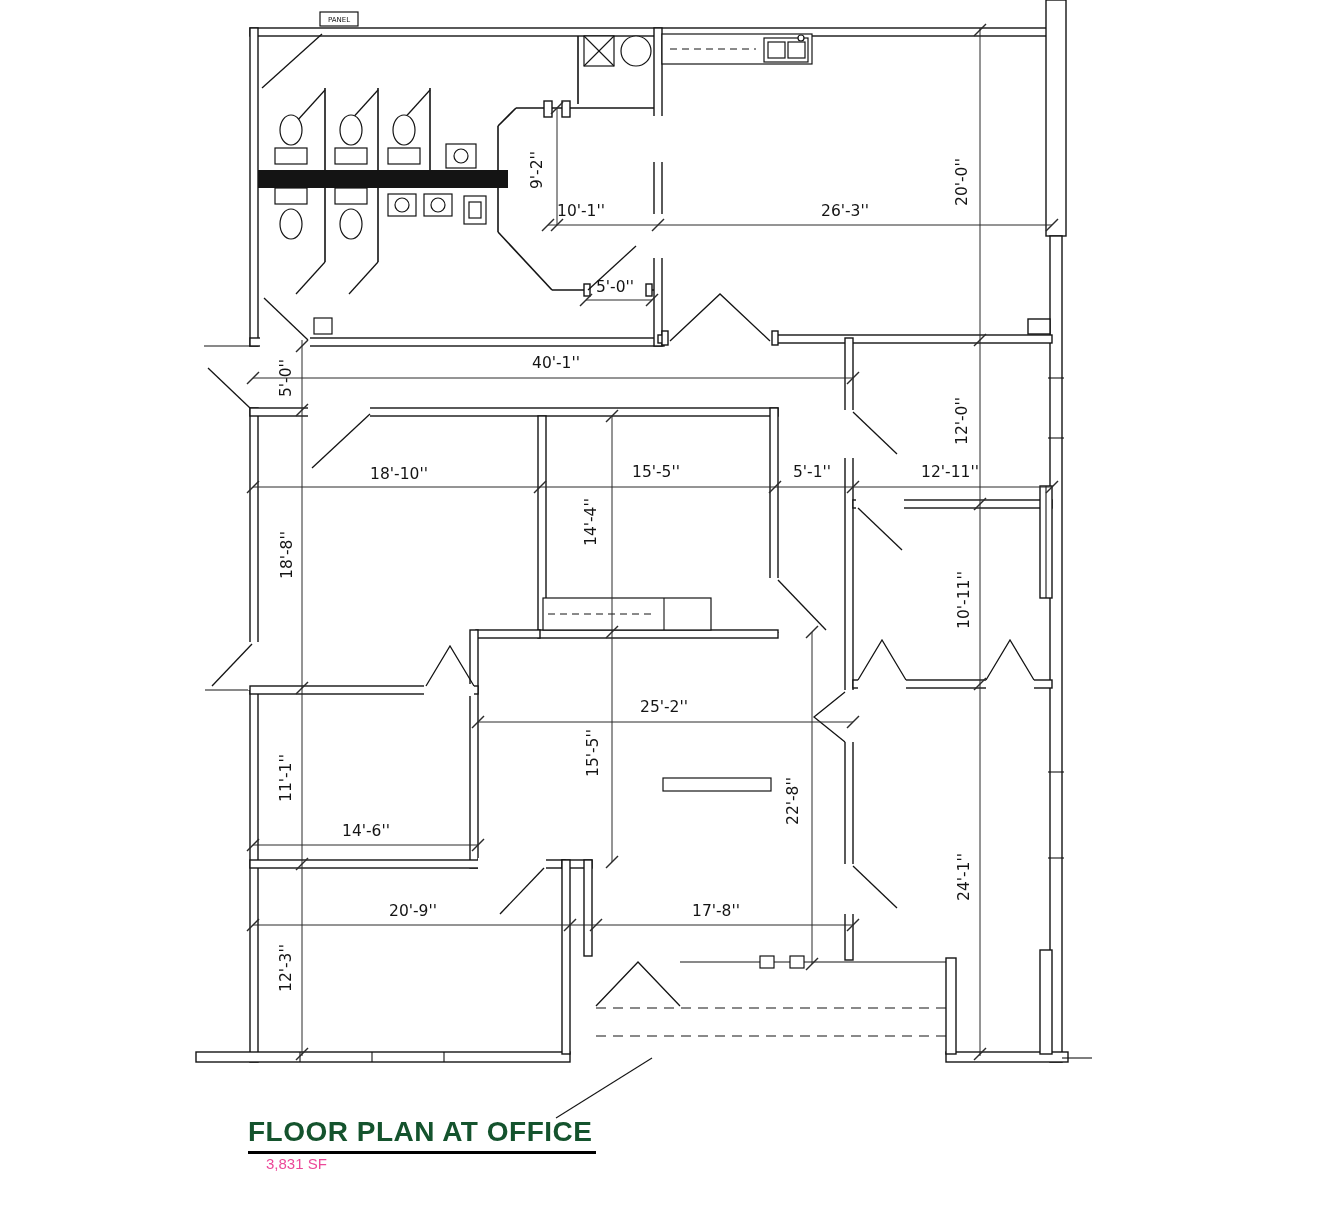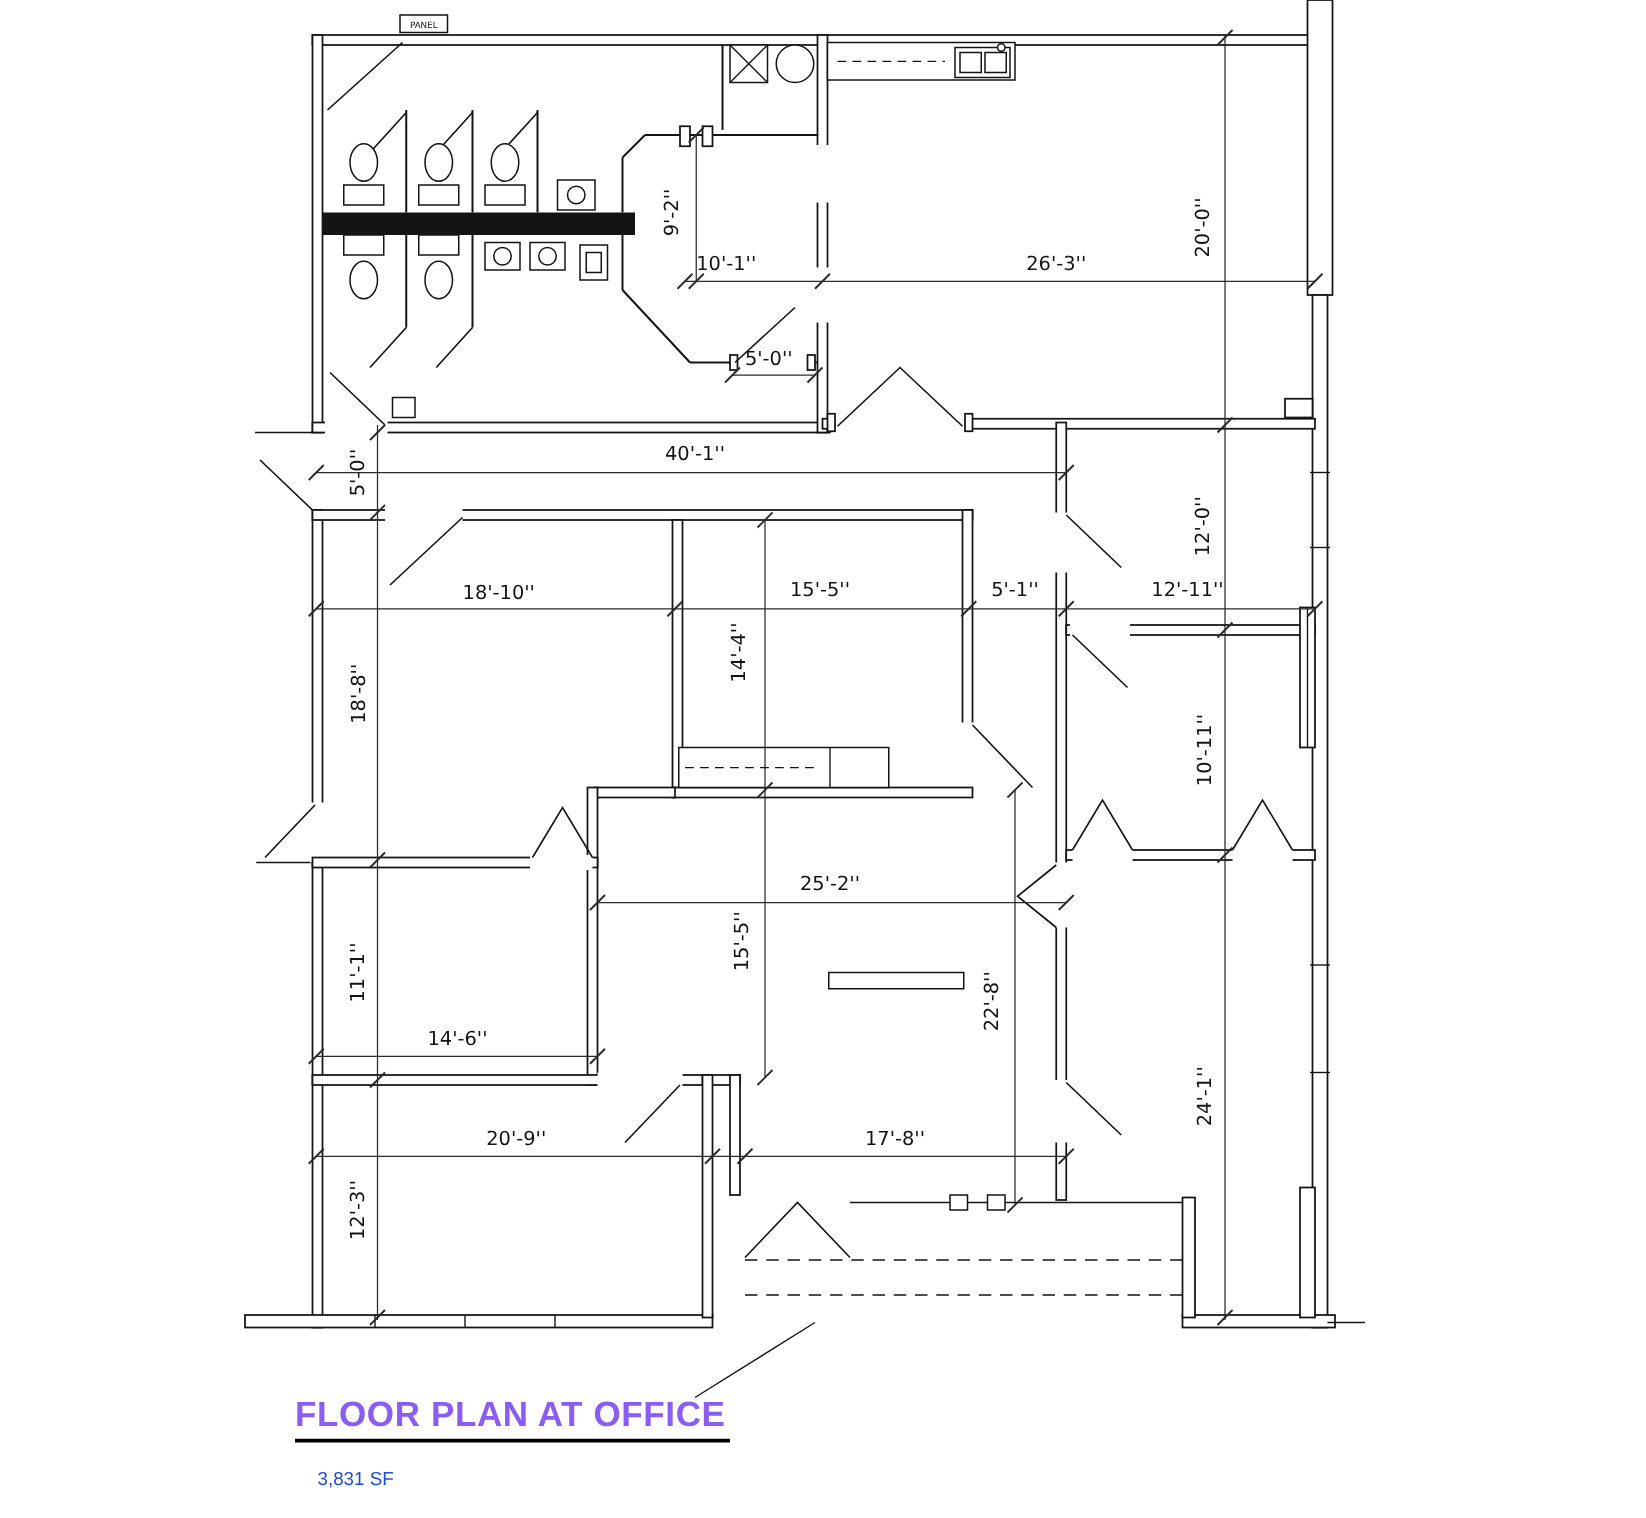--- a/index.html
+++ b/index.html
@@ -12,22 +12,22 @@
   .pline{fill:none;stroke:#141414;stroke-width:1.6;}
   .thin{fill:none;stroke:#141414;stroke-width:1.1;}
   .leaf{fill:none;stroke:#141414;stroke-width:1.3;}
   .fix{fill:#ffffff;stroke:#141414;stroke-width:1.2;}
   .dim{stroke:#2b2b2b;stroke-width:1;fill:none;}
   .dimtick{stroke:#2b2b2b;stroke-width:1.5;fill:none;}
   .dashed{stroke:#141414;stroke-width:1.2;stroke-dasharray:10 7;fill:none;}
   .cdash{stroke:#141414;stroke-width:1;stroke-dasharray:7 5;fill:none;}
   text.dimlabel{font:15.5px "DejaVu Sans",sans-serif;fill:#141414;text-anchor:middle;}
   text.tiny{font:7px "DejaVu Sans",sans-serif;fill:#141414;text-anchor:middle;}
-  .title{position:absolute;left:236px;top:1116px;font:bold 28px "Liberation Sans",sans-serif;letter-spacing:.5px;color:#8b5cf6;border-bottom:3px solid #000;padding:0 4px 3px 0;display:inline-block;}
-  .area{position:absolute;left:254px;top:1155px;font:15px "Liberation Sans",sans-serif;color:#1d4ed8;margin-top:20px;}
+  .title{position:absolute;left:248px;top:1116px;font:bold 28px "Liberation Sans",sans-serif;letter-spacing:.5px;color:#14532d;border-bottom:3px solid #000;padding:0 4px 3px 0;display:inline-block;}
+  .area{position:absolute;left:266px;top:1155px;font:15px "Liberation Sans",sans-serif;color:#ec4899;}
 </style>
 </head>
 <body>
 
 <div class="sheet">
 <svg width="1317" height="1214" viewBox="0 0 1317 1214">
 
   <g>
     <rect class="wall" x="250" y="28" width="802" height="8"></rect>
     <rect class="wall" x="1046" y="0" width="20" height="236"></rect>

